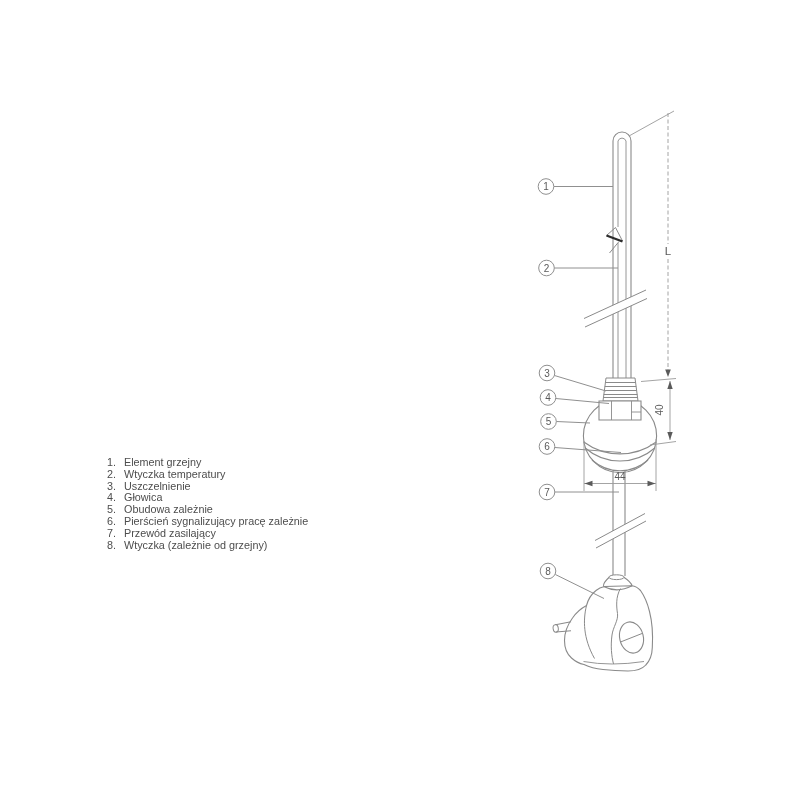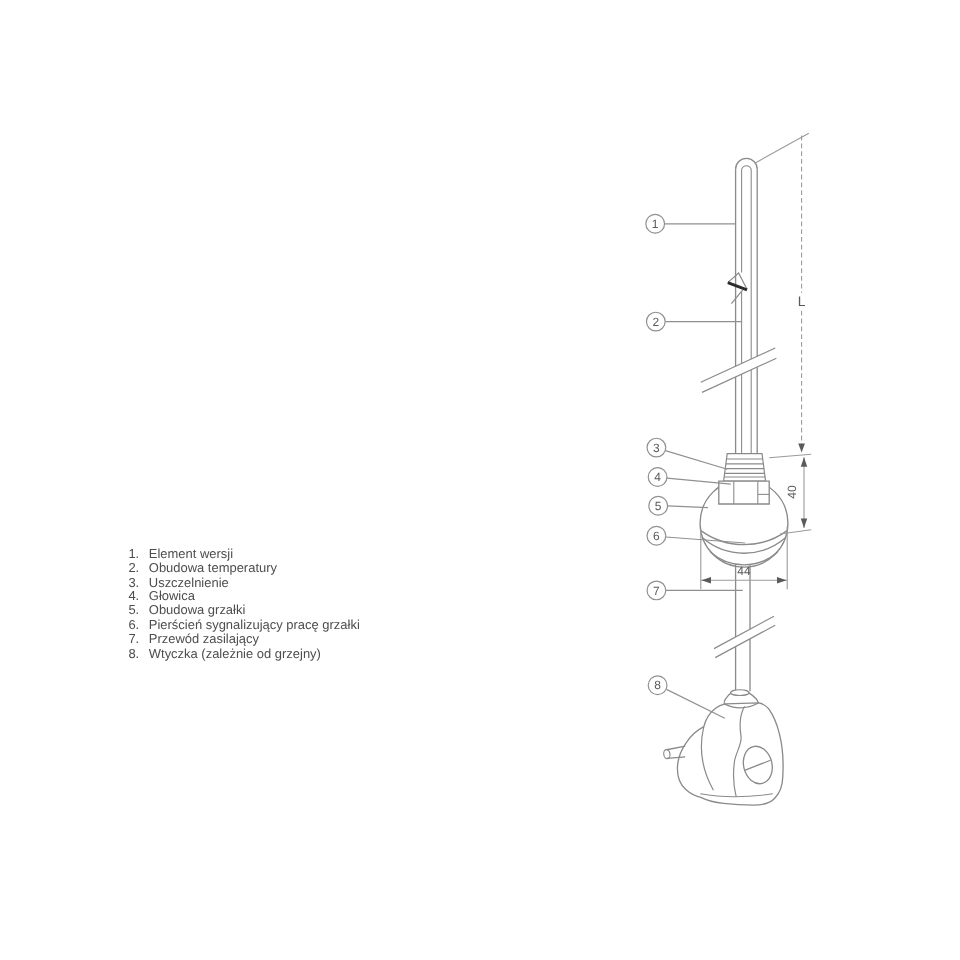--- a/index.html
+++ b/index.html
@@ -24,41 +24,41 @@
   .dim-text-l{font-size:11.5px;}
 </style>
 </head>
 <body>
 
 <div class="canvas">
 
   <div class="legend">
     <div class="legend-row">
       <span class="legend-num">1.</span>
-      <span>Element wersji</span>
+      <span>Element grzejny</span>
     </div>
     <div class="legend-row">
       <span class="legend-num">2.</span>
-      <span>Obudowa temperatury</span>
+      <span>Wtyczka temperatury</span>
     </div>
     <div class="legend-row">
       <span class="legend-num">3.</span>
       <span>Uszczelnienie</span>
     </div>
     <div class="legend-row">
       <span class="legend-num">4.</span>
       <span>Głowica</span>
     </div>
     <div class="legend-row">
       <span class="legend-num">5.</span>
-      <span>Obudowa grzałki</span>
+      <span>Obudowa zależnie</span>
     </div>
     <div class="legend-row">
       <span class="legend-num">6.</span>
-      <span>Pierścień sygnalizujący pracę grzałki</span>
+      <span>Pierścień sygnalizujący pracę zależnie</span>
     </div>
     <div class="legend-row">
       <span class="legend-num">7.</span>
       <span>Przewód zasilający</span>
     </div>
     <div class="legend-row">
       <span class="legend-num">8.</span>
       <span>Wtyczka (zależnie od grzejny)</span>
     </div>
   </div>

